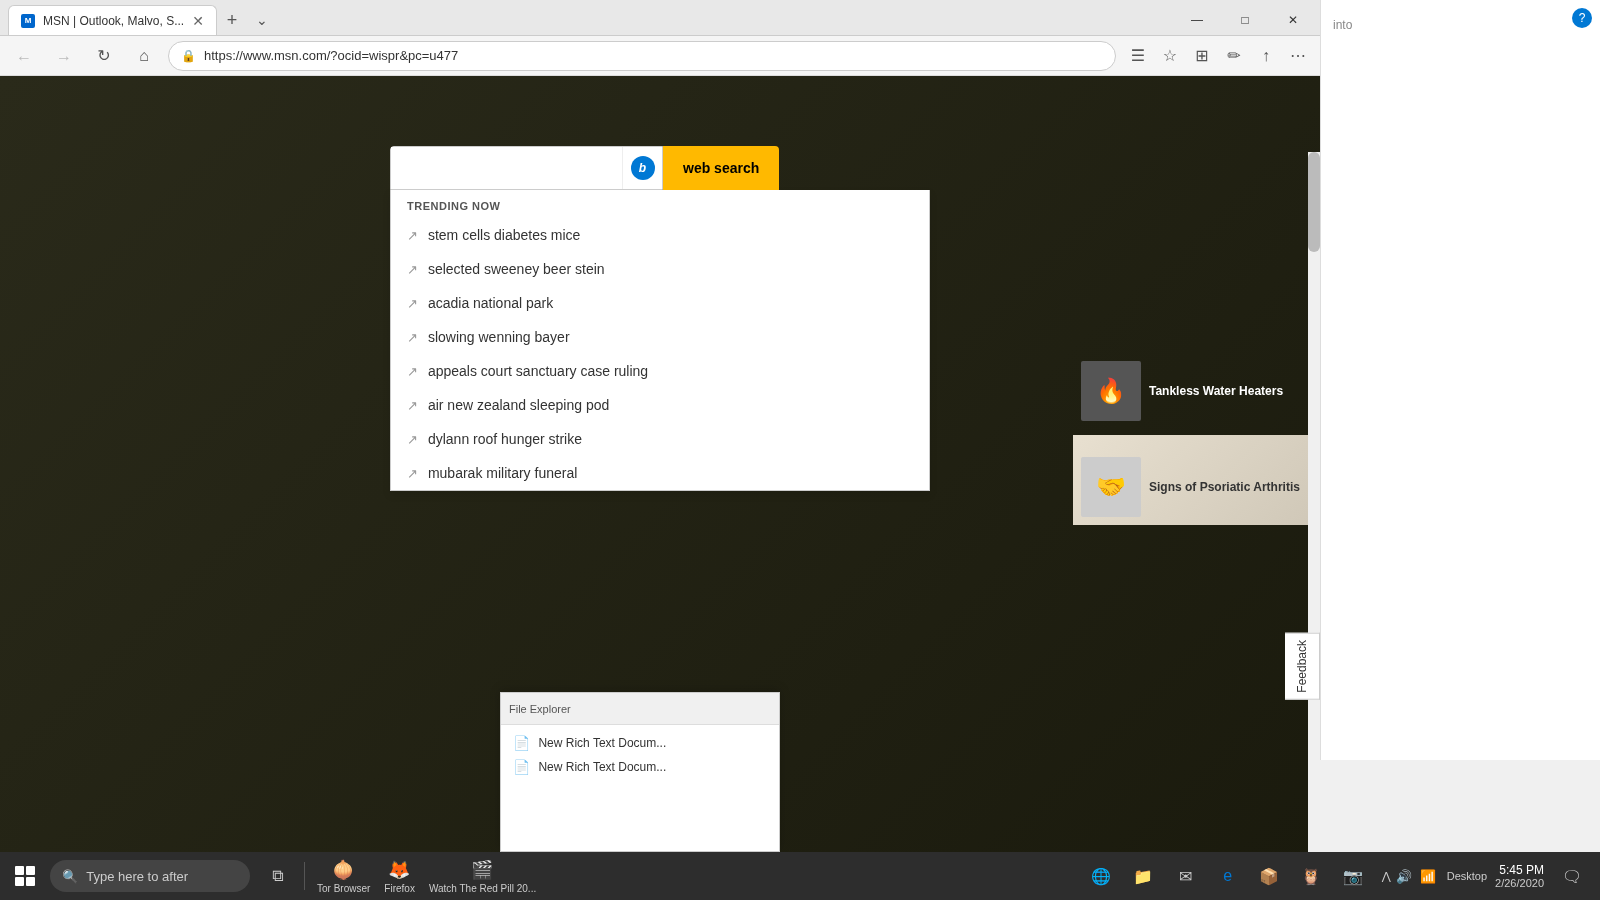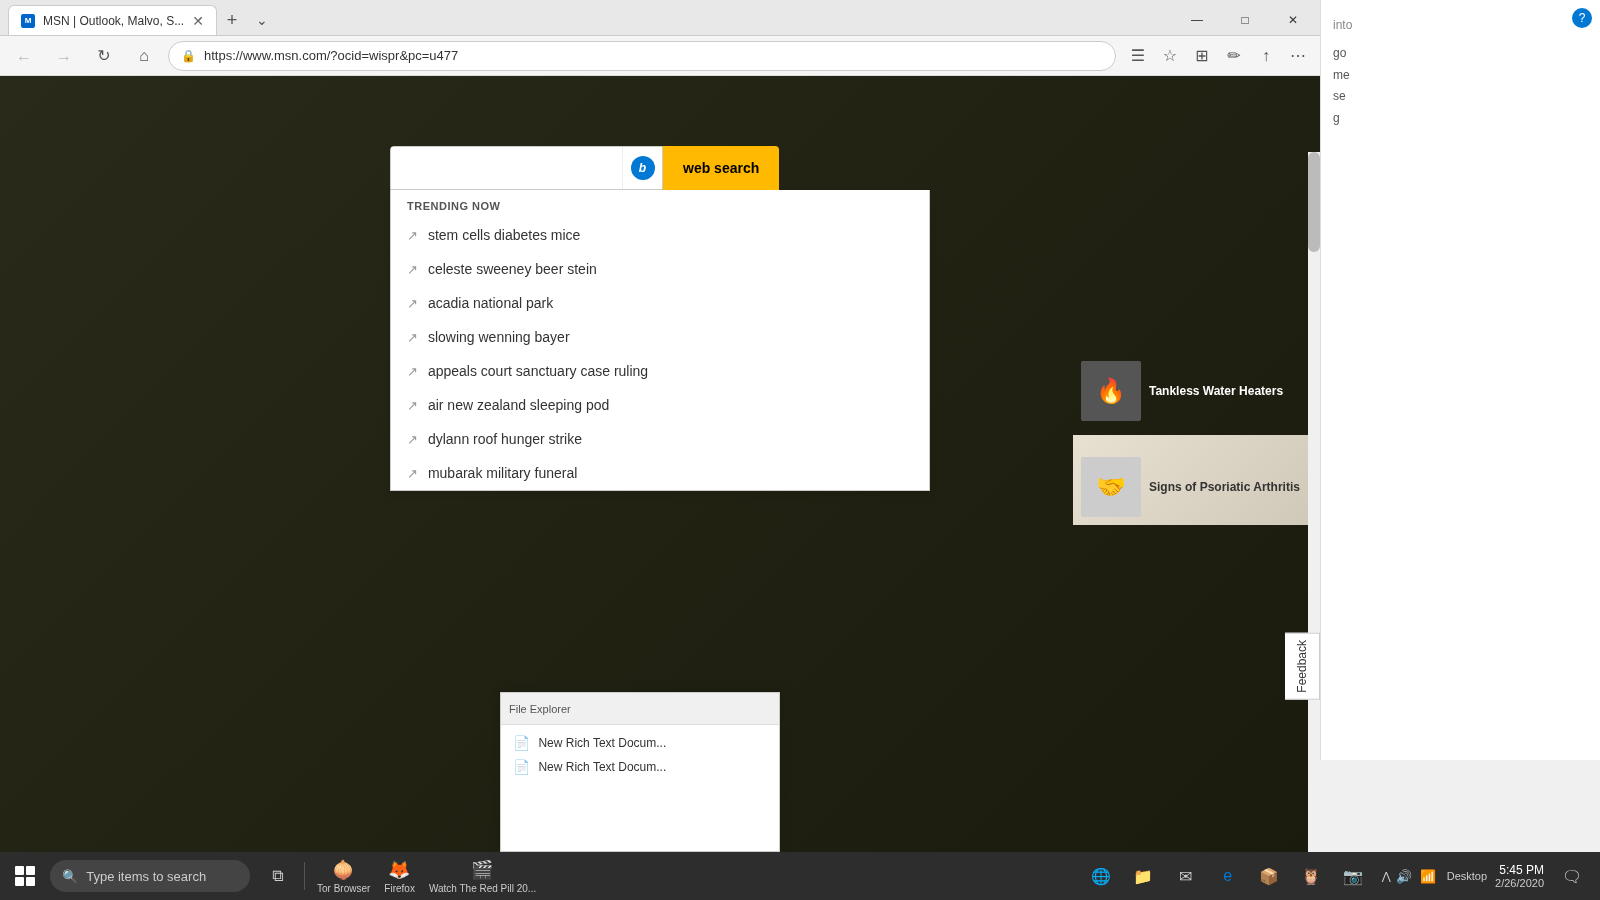--- a/index.html
+++ b/index.html
@@ -1098,21 +1098,21 @@
           <button class="web-search-btn">web search</button>
         </div>
         <div class="search-dropdown">
           <div class="trending-label">TRENDING NOW</div>
           <div class="search-suggestion">
             <span class="suggestion-icon">↗</span>
             <span>stem cells diabetes mice</span>
           </div>
           <div class="search-suggestion">
             <span class="suggestion-icon">↗</span>
-            <span>celeste sweeney beer stein</span>
+            <span>selected sweeney beer stein</span>
           </div>
           <div class="search-suggestion">
             <span class="suggestion-icon">↗</span>
             <span>acadia national park</span>
           </div>
           <div class="search-suggestion">
             <span class="suggestion-icon">↗</span>
             <span>slowing wenning bayer</span>
           </div>
           <div class="search-suggestion">
@@ -1353,26 +1353,20 @@
 
     <div class="browser-scrollbar">
       <div class="browser-scroll-thumb"></div>
     </div>
   </div>
 </div>
 
 <div class="right-panel">
   <div class="right-panel-inner">
     <div style="font-size:12px;color:#888;margin-bottom:8px;">into</div>
-    <div style="font-size:12px;color:#555;line-height:1.8;">
-      <div>go</div>
-      <div>me</div>
-      <div>se</div>
-      <div>g</div>
-    </div>
   </div>
 
   <div style="position:absolute;top:8px;right:8px;width:20px;height:20px;border-radius:50%;background:#0078d4;display:flex;align-items:center;justify-content:center;color:white;font-size:12px;cursor:pointer;">?</div>
 </div>
 
 <div class="file-panel">
   <div class="file-toolbar">
     <span style="font-size:11px;color:#555;">File Explorer</span>
   </div>
   <div class="file-items">
@@ -1393,21 +1387,21 @@
     <div class="start-icon">
       <div class="start-icon-sq"></div>
       <div class="start-icon-sq"></div>
       <div class="start-icon-sq"></div>
       <div class="start-icon-sq"></div>
     </div>
   </div>
 
   <div class="search-bar-taskbar">
     <span>🔍</span>
-    <span>Type items to search</span>
+    <span>Type here to after</span>
   </div>
 
   <div class="taskbar-center">
     <div class="taskbar-btn">
       <div class="taskbar-icon">⧉</div>
     </div>
 
     <div class="taskbar-divider"></div>
 
     <div class="taskbar-app">

